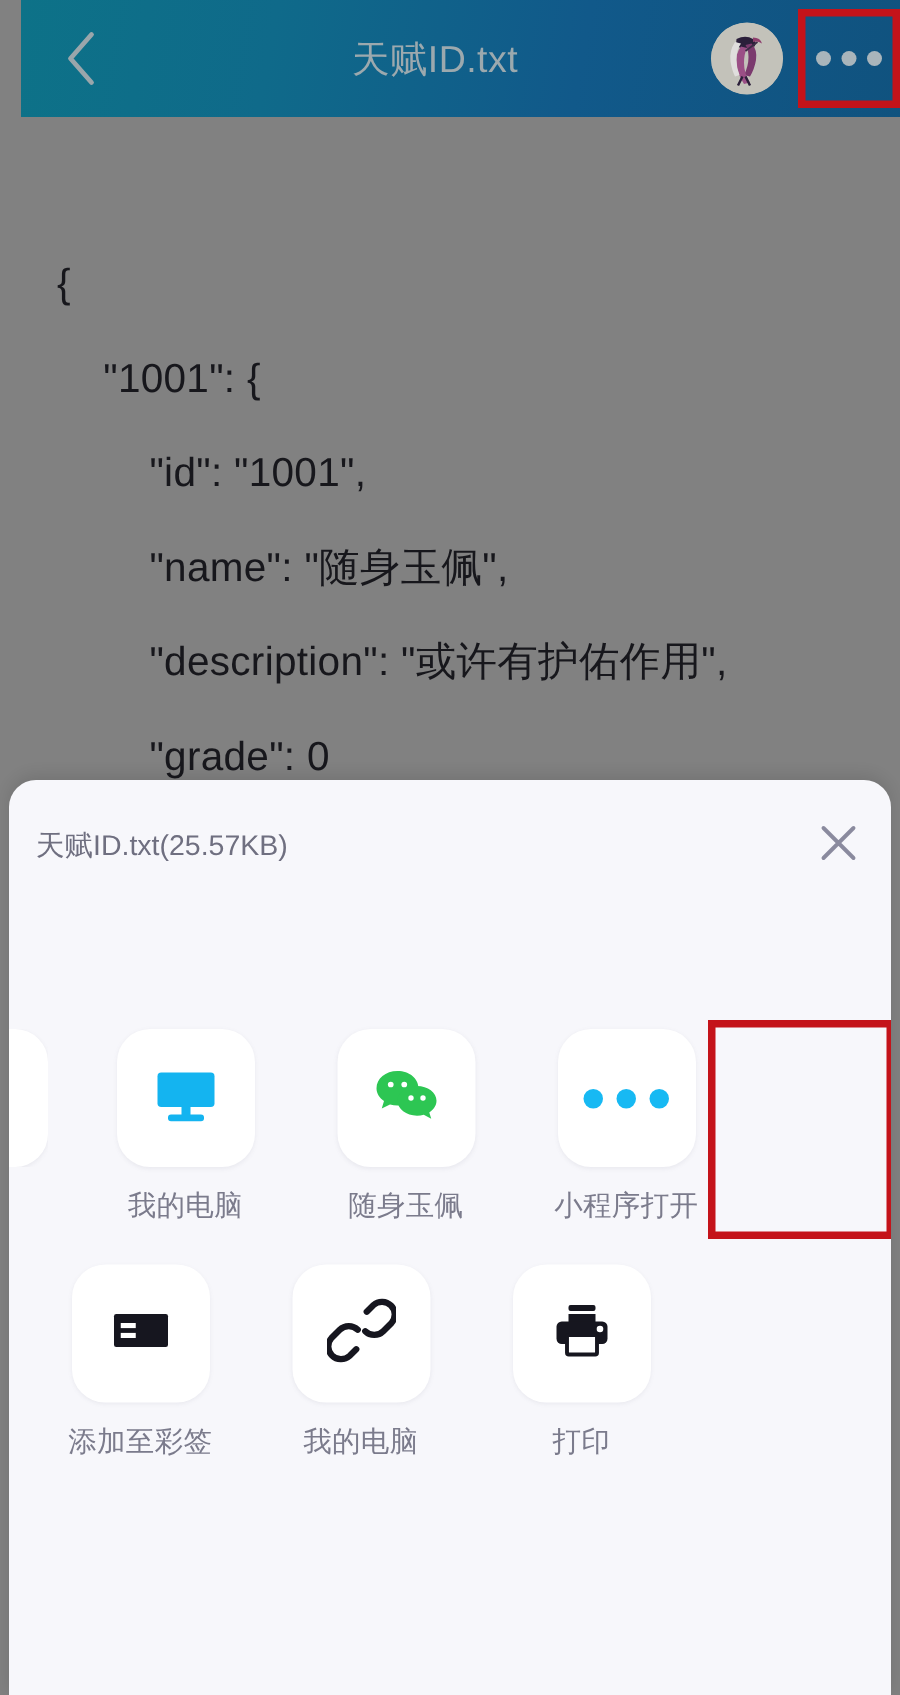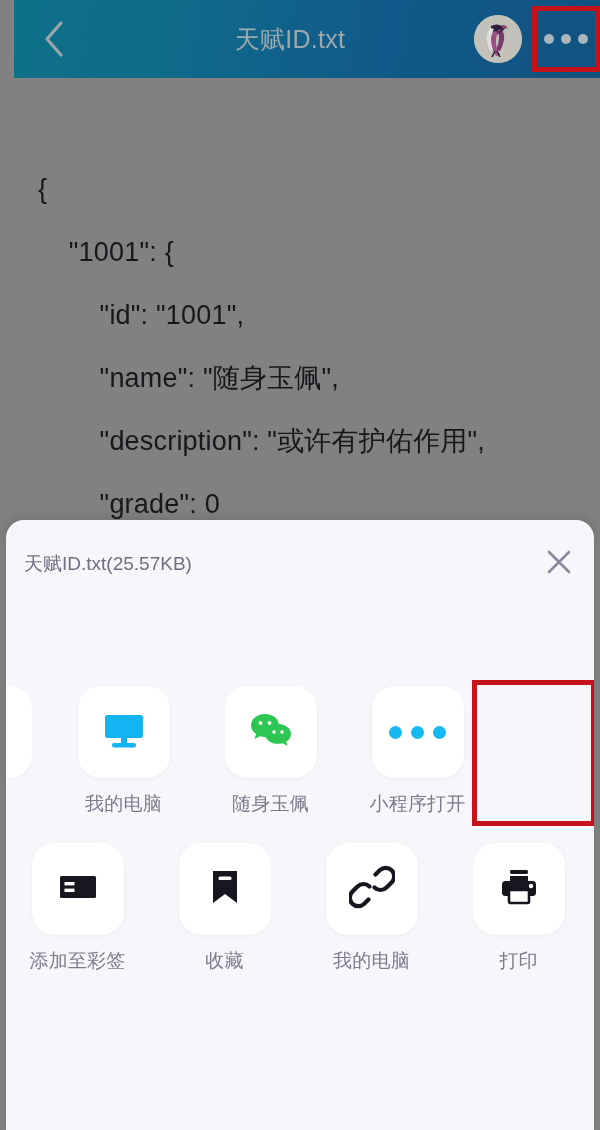--- a/index.html
+++ b/index.html
@@ -124,21 +124,21 @@
     display: flex;
     align-items: flex-start;
     gap: 36px;
   }
   #row-apps {
     margin-top: 78px;
     padding-left: 0;
   }
   #row-actions {
     margin-top: 26px;
-    padding-left: 16px;
+    padding-left: 32px;
   }
   .tile-item {
     width: 111px;
     flex: none;
     display: flex;
     flex-direction: column;
     align-items: center;
     position: relative;
   }
   #row-actions .tile-item { width: 111px; }
@@ -299,31 +299,20 @@
             <svg width="46" height="46" viewBox="0 0 46 46">
               <rect x="5" y="12" width="36" height="22" rx="1.5" fill="#16161f"></rect>
               <rect x="9.5" y="18" width="10" height="3.4" fill="#ffffff"></rect>
               <rect x="9.5" y="24.6" width="10" height="3.4" fill="#ffffff"></rect>
             </svg>
           </span>
         </div>
         <div class="tile-label">添加至彩签</div>
       </div>
 
-      <div class="tile-item">
-        <div class="tile-box">
-          <span>
-            <svg width="46" height="46" viewBox="0 0 46 46">
-              <path d="M11 7 H35 V39 L23 30 L11 39 Z" fill="#16161f"></path>
-              <rect x="16.5" y="12.5" width="13" height="3.4" rx="1.5" fill="#ffffff"></rect>
-            </svg>
-          </span>
-        </div>
-        <div class="tile-label">收藏</div>
-      </div>
 
       <div class="tile-item">
         <div class="tile-box">
           <span>
             <svg width="46" height="46" viewBox="0 0 46 46">
               <path d="M26.5 10.5 L31 6 a8.5 8.5 0 0 1 12 12 l-5.5 5.5 a8.5 8.5 0 0 1 -12 0" fill="none" stroke="#16161f" stroke-width="4.2" stroke-linecap="round"></path>
               <path d="M19.5 35.5 L15 40 a8.5 8.5 0 0 1 -12 -12 l5.5 -5.5 a8.5 8.5 0 0 1 12 0" fill="none" stroke="#16161f" stroke-width="4.2" stroke-linecap="round"></path>
             </svg>
           </span>
         </div>

